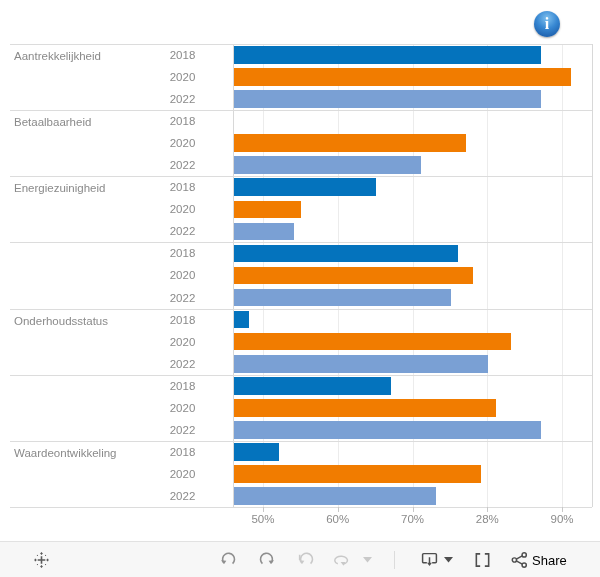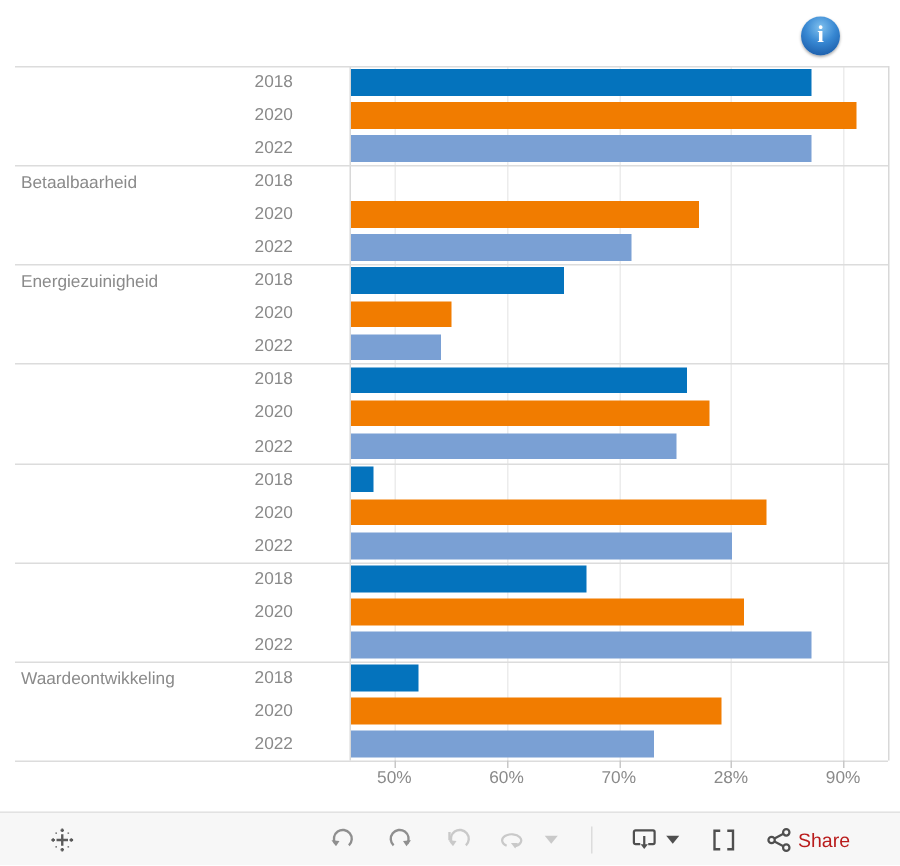--- a/index.html
+++ b/index.html
@@ -21,21 +21,21 @@
   .cat-label{position:absolute;left:14px;width:140px;font-size:11.5px;line-height:17px;color:#8a8a8a;}
   .year-label{position:absolute;left:150px;width:65px;text-align:center;font-size:11.5px;color:#8a8a8a;}
   .bar{position:absolute;}
   .tick{position:absolute;top:507px;width:1px;height:5px;background:#c8c8c8;}
   .tick-label{position:absolute;top:513px;width:44px;text-align:center;font-size:11.5px;color:#8a8a8a;}
   
   .toolbar{position:absolute;left:0;top:541px;width:600px;height:36px;background:#f7f7f7;
            border-top:1px solid #e2e2e2;box-sizing:border-box;}
   .toolbar .tb{position:absolute;top:50%;transform:translateY(-50%);display:flex;align-items:center;}
   .view-label{font-size:13px;color:#454545;}
-  .share-label{font-size:13px;color:#b91c1c;}
+  .share-label{font-size:13px;color:#000000;}
   .tb-divider{position:absolute;left:394px;top:9px;width:1px;height:18px;background:#dcdcdc;}
   svg{display:block;}
 </style>
 </head>
 <body>
 
 <div class="app">
 
 
   <div class="info-btn">
@@ -51,20 +51,21 @@
       <div class="plotborder" style="left: 233px;"></div>
       <div class="plotborder" style="left: 592px;"></div>
       <div class="divider" style="top: 44px;"></div>
       <div class="divider" style="top: 110.143px;"></div>
       <div class="divider" style="top: 176.286px;"></div>
       <div class="divider" style="top: 242.429px;"></div>
       <div class="divider" style="top: 308.571px;"></div>
       <div class="divider" style="top: 374.714px;"></div>
       <div class="divider" style="top: 440.857px;"></div>
       <div class="divider" style="top: 507px;"></div>
+      <div class="cat-label" style="top: 48px;">Aantrekkelijkheid</div>
       <div class="year-label" style="top: 44px; height: 22.0476px; line-height: 22.0476px;">2018</div>
       <div class="bar" title="Aantrekkelijkheid 2018: 87%" style="left: 234px; top: 46.2px; height: 17.6476px; width: 306.646px; background: rgb(4, 115, 189);"></div>
       <div class="year-label" style="top: 66.0476px; height: 22.0476px; line-height: 22.0476px;">2020</div>
       <div class="bar" title="Aantrekkelijkheid 2020: 91%" style="left: 234px; top: 68.2476px; height: 17.6476px; width: 336.562px; background: rgb(241, 124, 0);"></div>
       <div class="year-label" style="top: 88.0952px; height: 22.0476px; line-height: 22.0476px;">2022</div>
       <div class="bar" title="Aantrekkelijkheid 2022: 87%" style="left: 234px; top: 90.2952px; height: 17.6476px; width: 306.646px; background: rgb(122, 160, 212);"></div>
       <div class="cat-label" style="top: 114.143px;">Betaalbaarheid</div>
       <div class="year-label" style="top: 110.143px; height: 22.0476px; line-height: 22.0476px;">2018</div>
       <div class="year-label" style="top: 132.19px; height: 22.0476px; line-height: 22.0476px;">2020</div>
       <div class="bar" title="Betaalbaarheid 2020: 77%" style="left: 234px; top: 134.39px; height: 17.6476px; width: 231.854px; background: rgb(241, 124, 0);"></div>
@@ -76,20 +77,21 @@
       <div class="year-label" style="top: 198.333px; height: 22.0476px; line-height: 22.0476px;">2020</div>
       <div class="bar" title="Energiezuinigheid 2020: 55%" style="left: 234px; top: 200.533px; height: 17.6476px; width: 67.3125px; background: rgb(241, 124, 0);"></div>
       <div class="year-label" style="top: 220.381px; height: 22.0476px; line-height: 22.0476px;">2022</div>
       <div class="bar" title="Energiezuinigheid 2022: 54%" style="left: 234px; top: 222.581px; height: 17.6476px; width: 59.8333px; background: rgb(122, 160, 212);"></div>
       <div class="year-label" style="top: 242.429px; height: 22.0476px; line-height: 22.0476px;">2018</div>
       <div class="bar" title="Langer zelfstandig wonen 2018: 76%" style="left: 234px; top: 244.629px; height: 17.6476px; width: 224.375px; background: rgb(4, 115, 189);"></div>
       <div class="year-label" style="top: 264.476px; height: 22.0476px; line-height: 22.0476px;">2020</div>
       <div class="bar" title="Langer zelfstandig wonen 2020: 78%" style="left: 234px; top: 266.676px; height: 17.6476px; width: 239.333px; background: rgb(241, 124, 0);"></div>
       <div class="year-label" style="top: 286.524px; height: 22.0476px; line-height: 22.0476px;">2022</div>
       <div class="bar" title="Langer zelfstandig wonen 2022: 75%" style="left: 234px; top: 288.724px; height: 17.6476px; width: 216.896px; background: rgb(122, 160, 212);"></div>
+      <div class="cat-label" style="top: 312.571px;">Onderhoudsstatus</div>
       <div class="year-label" style="top: 308.571px; height: 22.0476px; line-height: 22.0476px;">2018</div>
       <div class="bar" title="Onderhoudsstatus 2018: 48%" style="left: 234px; top: 310.771px; height: 17.6476px; width: 14.9583px; background: rgb(4, 115, 189);"></div>
       <div class="year-label" style="top: 330.619px; height: 22.0476px; line-height: 22.0476px;">2020</div>
       <div class="bar" title="Onderhoudsstatus 2020: 83%" style="left: 234px; top: 332.819px; height: 17.6476px; width: 276.729px; background: rgb(241, 124, 0);"></div>
       <div class="year-label" style="top: 352.667px; height: 22.0476px; line-height: 22.0476px;">2022</div>
       <div class="bar" title="Onderhoudsstatus 2022: 80%" style="left: 234px; top: 354.867px; height: 17.6476px; width: 254.292px; background: rgb(122, 160, 212);"></div>
       <div class="year-label" style="top: 374.714px; height: 22.0476px; line-height: 22.0476px;">2018</div>
       <div class="bar" title="Snel internet 2018: 67%" style="left: 234px; top: 376.914px; height: 17.6476px; width: 157.062px; background: rgb(4, 115, 189);"></div>
       <div class="year-label" style="top: 396.762px; height: 22.0476px; line-height: 22.0476px;">2020</div>
       <div class="bar" title="Snel internet 2020: 81%" style="left: 234px; top: 398.962px; height: 17.6476px; width: 261.771px; background: rgb(241, 124, 0);"></div>

